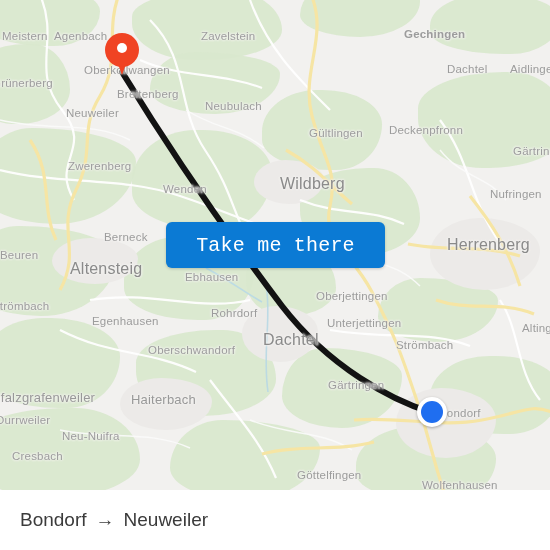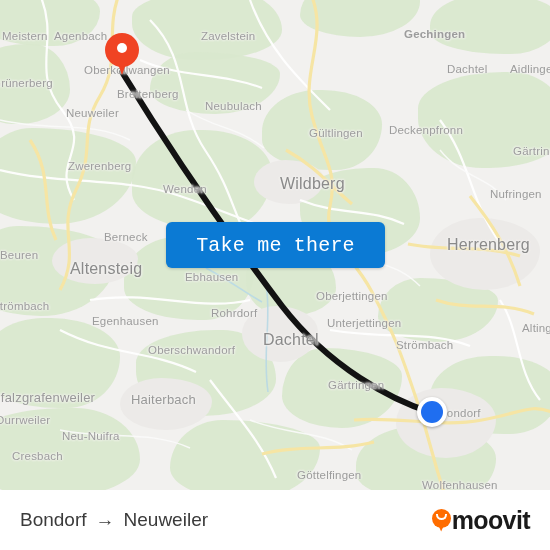--- a/index.html
+++ b/index.html
@@ -246,23 +246,15 @@
     </div>
 
   </div>
 
   <div id="footer">
     <div id="route-title">
       <span>Bondorf</span>
       <span class="arrow">→</span>
       <span>Neuweiler</span>
     </div>
-    <div id="brand">
-      <span class="logo-pin">
-        <span class="tl"></span>
-        <span class="hd"></span>
-        <span class="smile"></span>
-      </span>
-      <span class="word">moovit</span>
-    </div>
   </div>
 
 </div>
 
 </body></html>

